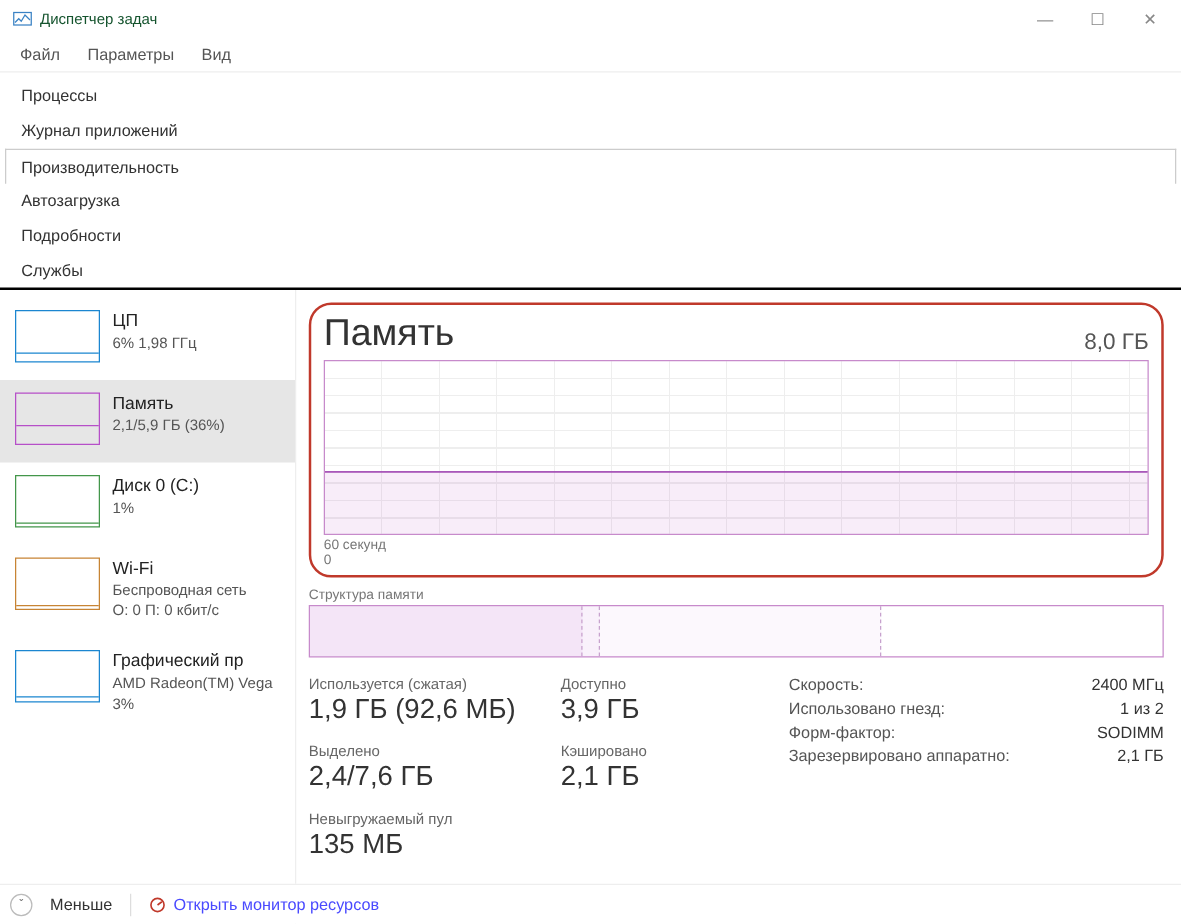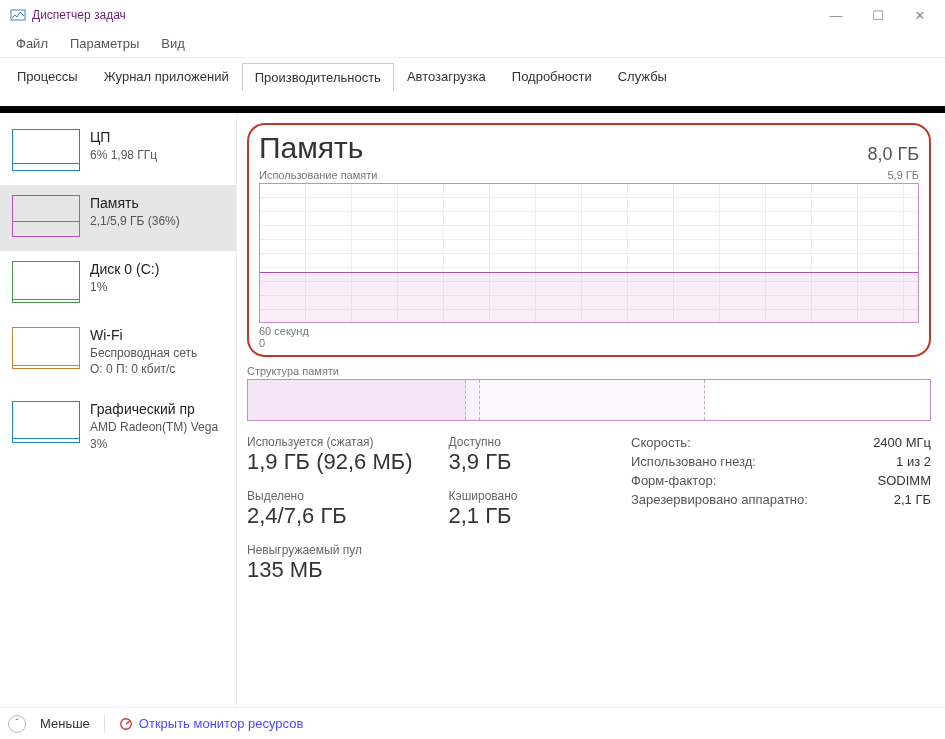--- a/index.html
+++ b/index.html
@@ -1,27 +1,27 @@
 <!DOCTYPE html>
 <html><head>
 <meta charset="utf-8">
 <style>
 * { box-sizing: border-box; margin: 0; padding: 0; }
 body { font-family: "Segoe UI", Tahoma, sans-serif; font-size: 13px; color: #333; background: #fff; width: 945px; height: 739px; overflow: hidden; }
 
 .titlebar { display: flex; align-items: center; height: 30px; padding: 0 4px; }
 .titlebar .app-icon { width: 16px; height: 16px; margin: 0 6px; }
-.titlebar .title { flex: 0 0 auto; color: #701a75; font-size: 12px; }
+.titlebar .title { flex: 0 0 auto; color: #14532d; font-size: 12px; }
 .titlebar .spacer { flex: 1; }
 .titlebar .win-btn { width: 42px; height: 30px; display: flex; align-items: center; justify-content: center; color: #888; }
 
 .menubar { display: flex; gap: 2px; padding: 2px 6px; border-bottom: 1px solid #eee; }
 .menubar .menu-item { padding: 4px 10px; color: #555; font-size: 13px; }
 
-.tabbar { display: flex; border-bottom: 7px solid #000000; padding: 4px 4px 16px 4px; }
+.tabbar { display: flex; border-bottom: 2px solid #000000; padding: 4px 4px 0 4px; flex-direction: column; }
 .tab { padding: 6px 12px 6px 12px; font-size: 13px; color: #333; border: 1px solid transparent; border-bottom: none; position: relative; }
 .tab.active { border-color: #ccc; background: #fff; top: 1px; }
 
 .content { display: flex; height: calc(100% - 30px - 31px - 33px - 32px); }
 
 .sidebar { width: 237px; border-right: 1px solid #eee; overflow: auto; padding-top: 6px; }
 .side-item { display: flex; gap: 10px; padding: 10px 12px 14px 12px; cursor: default; }
 .side-item.selected { background: #e6e6e6; }
 .side-thumb { width: 68px; height: 42px; border: 1px solid; position: relative; flex-shrink: 0; }
 .side-thumb.cpu { border-color: #1b86d0; }
@@ -153,24 +153,20 @@
       </div>
     </div>
   </div>
 
   <div class="main">
     <div class="highlight-box">
       <div class="hdr-row">
         <div class="hdr-title">Память</div>
         <div class="hdr-total">8,0 ГБ</div>
       </div>
-      <div class="sub-row">
-        <span>Использование памяти</span>
-        <span>5,9 ГБ</span>
-      </div>
       <div class="chart">
         <div class="used-fill"></div>
       </div>
       <div class="axis-row">
         <span>60 секунд</span>
         <span>0</span>
       </div>
     </div>
 
     <div class="struct-label">Структура памяти</div>

